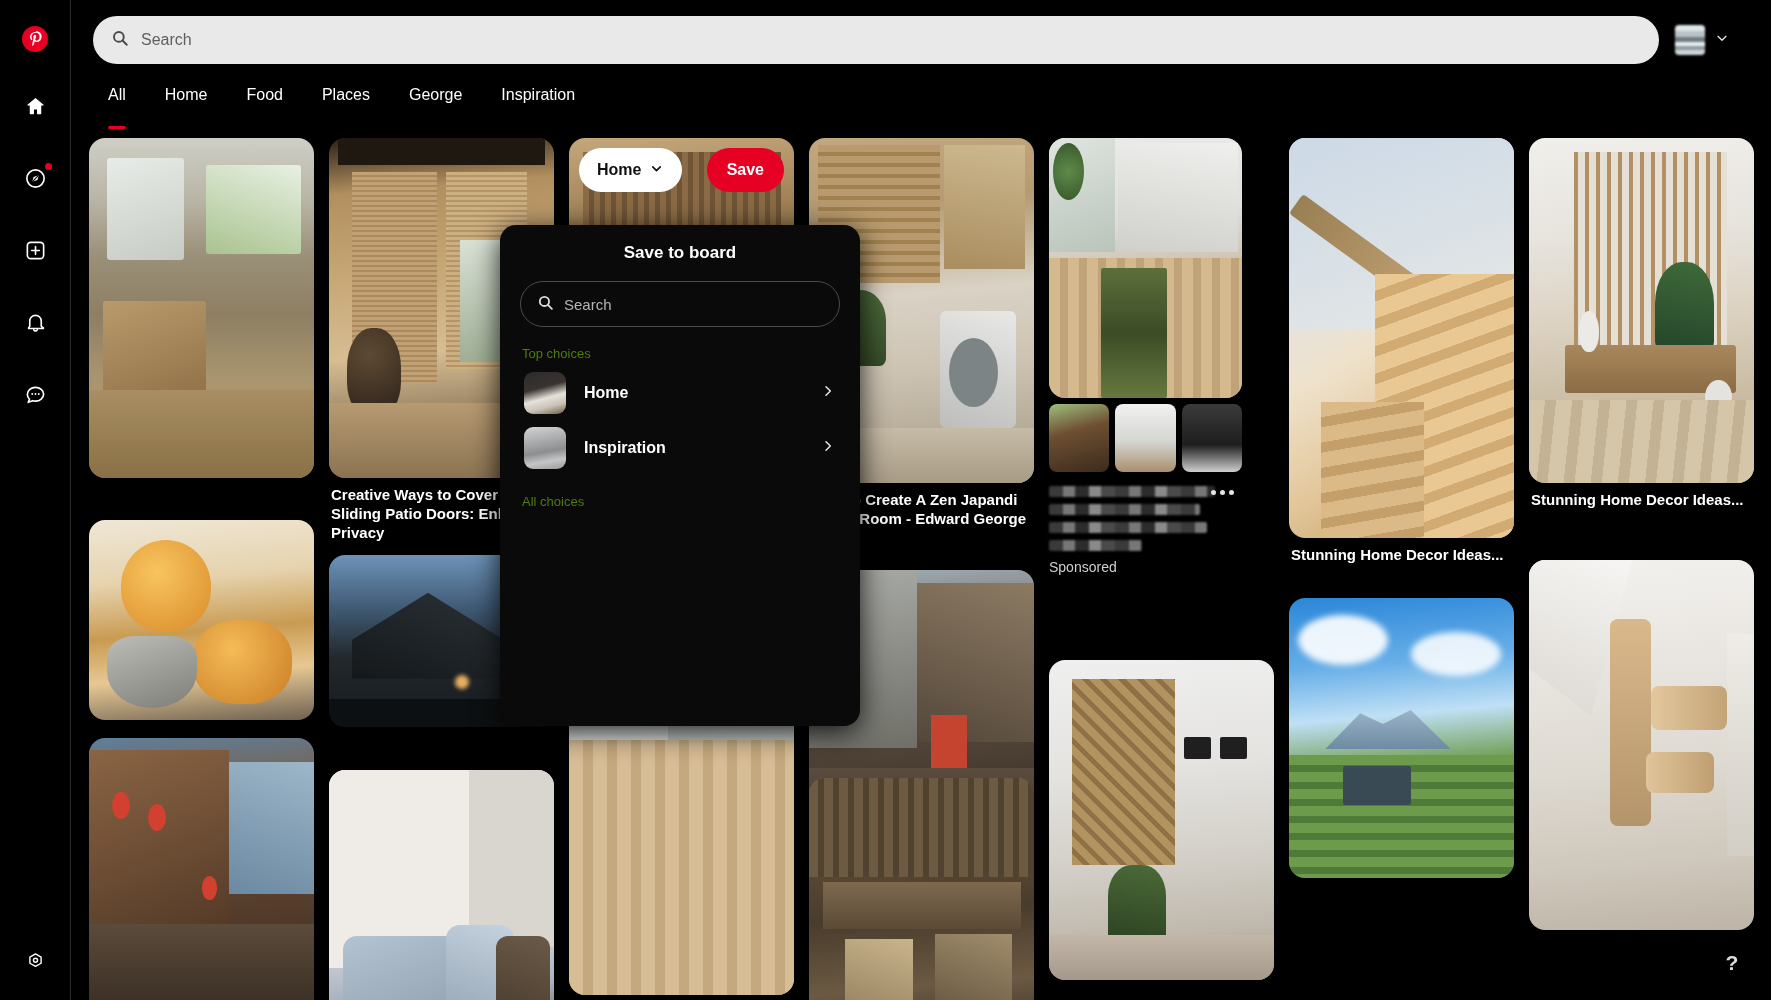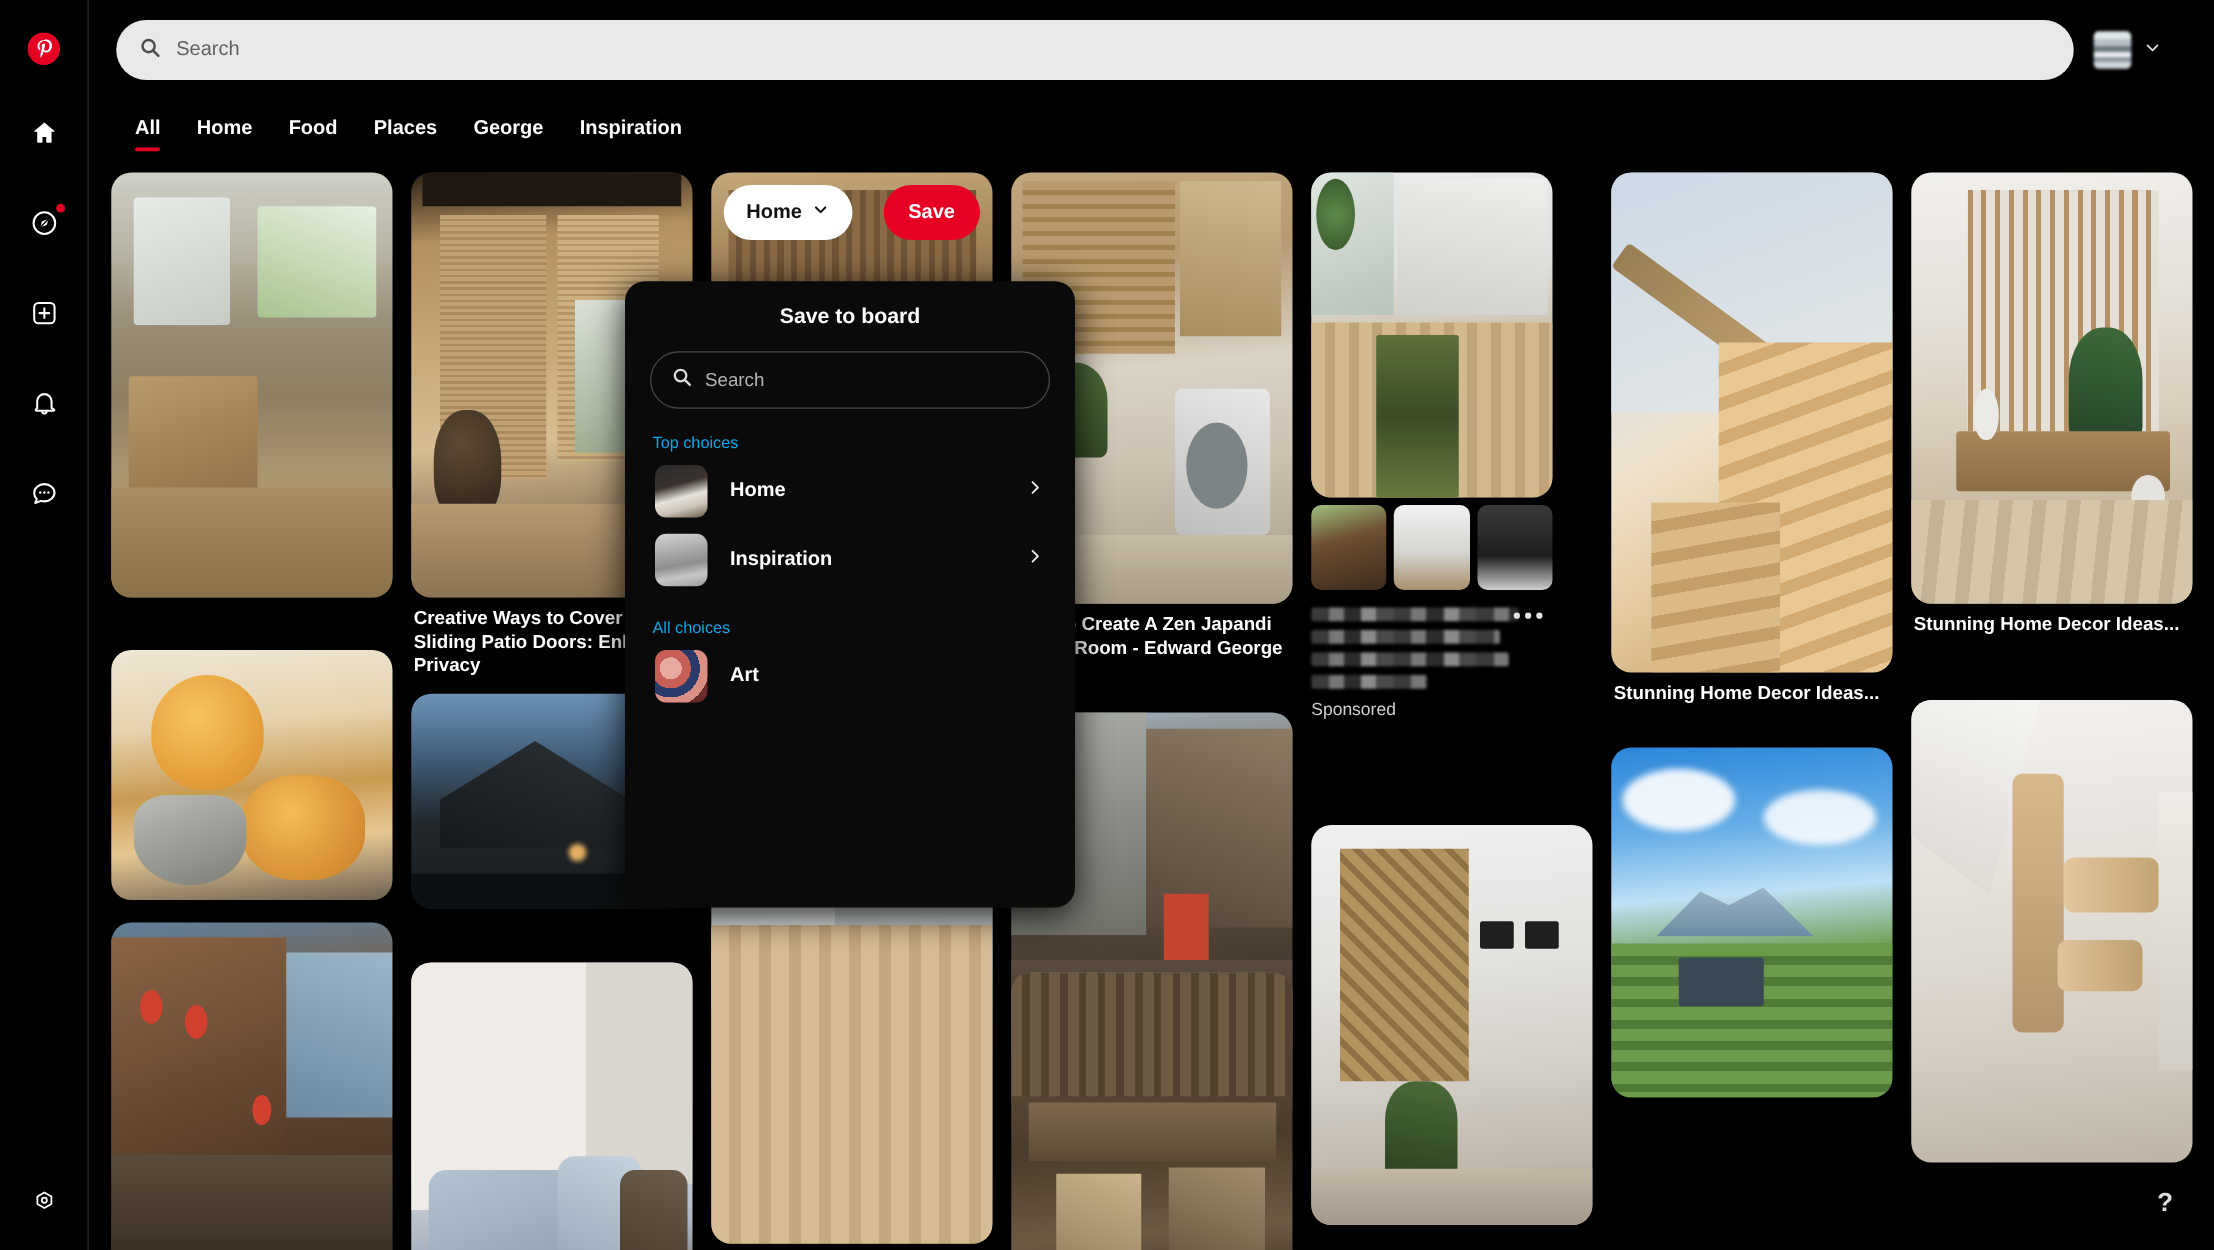--- a/index.html
+++ b/index.html
@@ -57,22 +57,22 @@
   .avatar-blur {
     width: 30px; height: 30px; border-radius: 4px;
     background:
       repeating-linear-gradient(0deg, #cfd6d9 0 5px, #8f9ba0 5px 9px, #e9eef0 9px 13px, #6f7b80 13px 18px, #b9c3c7 18px 24px, #dfe6e8 24px 30px);
     filter: blur(1.2px);
   }
 
   
   #tabs {
     position: absolute; left: 71px; top: 80px; right: 0; height: 50px;
-    display: flex; align-items: center; padding-left: 24px; gap: 3px;
-    z-index: 29; background: #000; font-weight: bold;
+    display: flex; padding-left: 24px; gap: 13px;
+    z-index: 29; background: #000;
   }
   .tab {
     font-size: 16px; color: #fff; padding: 6px 13px 10px 13px;
     cursor: pointer; position: relative; white-space: nowrap;
   }
   .tab.active::after {
     content: ""; position: absolute; left: 13px; right: 13px; bottom: 1px;
     height: 3px; background: #e60023; border-radius: 2px;
   }
 
@@ -120,21 +120,21 @@
   #modal-search {
     height: 46px; border: 1px solid #4a4a4a; border-radius: 23px;
     display: flex; align-items: center; padding: 0 16px; cursor: text;
   }
   #modal-search-input {
     background: transparent; border: 0; outline: 0; margin-left: 10px;
     color: #fff; font-size: 15px; width: 100%;
     font-family: "Liberation Sans", sans-serif;
   }
   #modal-search-input::placeholder { color: #b5b5b5; }
-  .modal-section-label { font-size: 13px; color: #0ea5e9; margin: 19px 0 4px 2px; }
+  .modal-section-label { font-size: 13px; color: #4d7c0f; margin: 19px 0 4px 2px; }
   .board-row {
     display: flex; align-items: center; gap: 18px; height: 55px; cursor: pointer;
     border-radius: 10px; padding: 0 4px;
   }
   .board-thumb { width: 42px; height: 42px; border-radius: 9px; overflow: hidden; flex: 0 0 42px; }
   .board-name { font-size: 16px; font-weight: 600; flex: 1; }
   .chev { color: #e8e8e8; }
   .create-thumb {
     width: 42px; height: 42px; border-radius: 9px; background: #2a2a2a;
     display: flex; align-items: center; justify-content: center; flex: 0 0 42px;
@@ -502,21 +502,17 @@
     <div class="board-name">Inspiration</div>
     <span class="chev">
       <svg width="16" height="16" viewBox="0 0 24 24" fill="none" stroke="#e8e8e8" stroke-width="2.2" stroke-linecap="round" stroke-linejoin="round">
           <path d="M9 5.5 15.5 12 9 18.5"></path>
         </svg>
     </span>
   </div>
 
   <div class="modal-section-label">All choices</div>
 
-  <div class="board-row">
-    <div class="board-thumb" style="background:radial-gradient(circle at 30% 35%,#e8a9a0 0 22%,#c75f57 22% 40%,#2a3a6b 40% 58%,#d98f84 58% 76%,#6b2d2a 76% 100%);"></div>
-    <div class="board-name">Art</div>
-  </div>
 
 
 </div>
 
 <div id="help-btn">?</div>
 
 </body></html>

